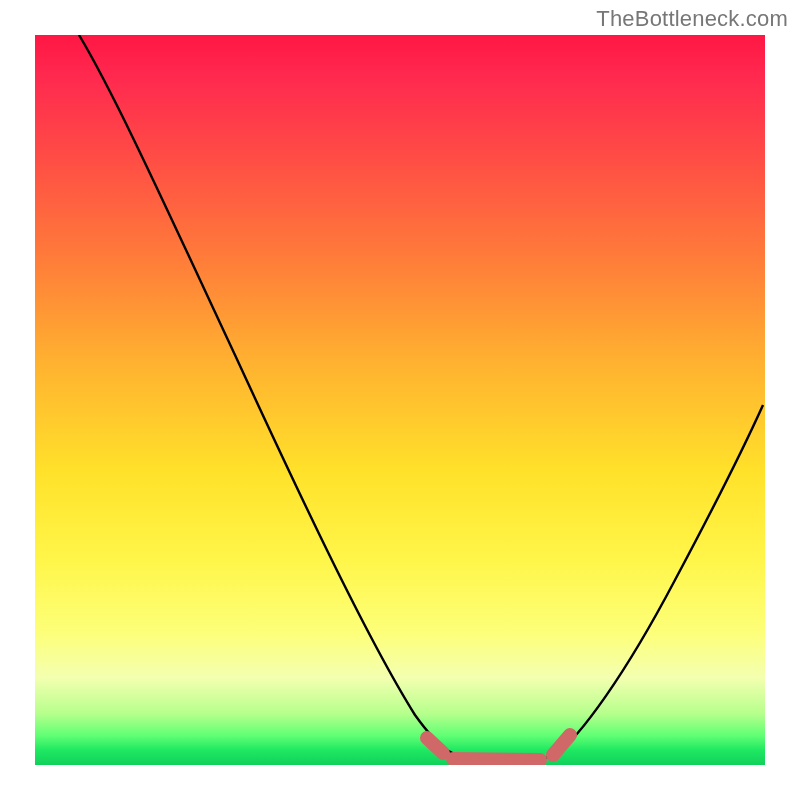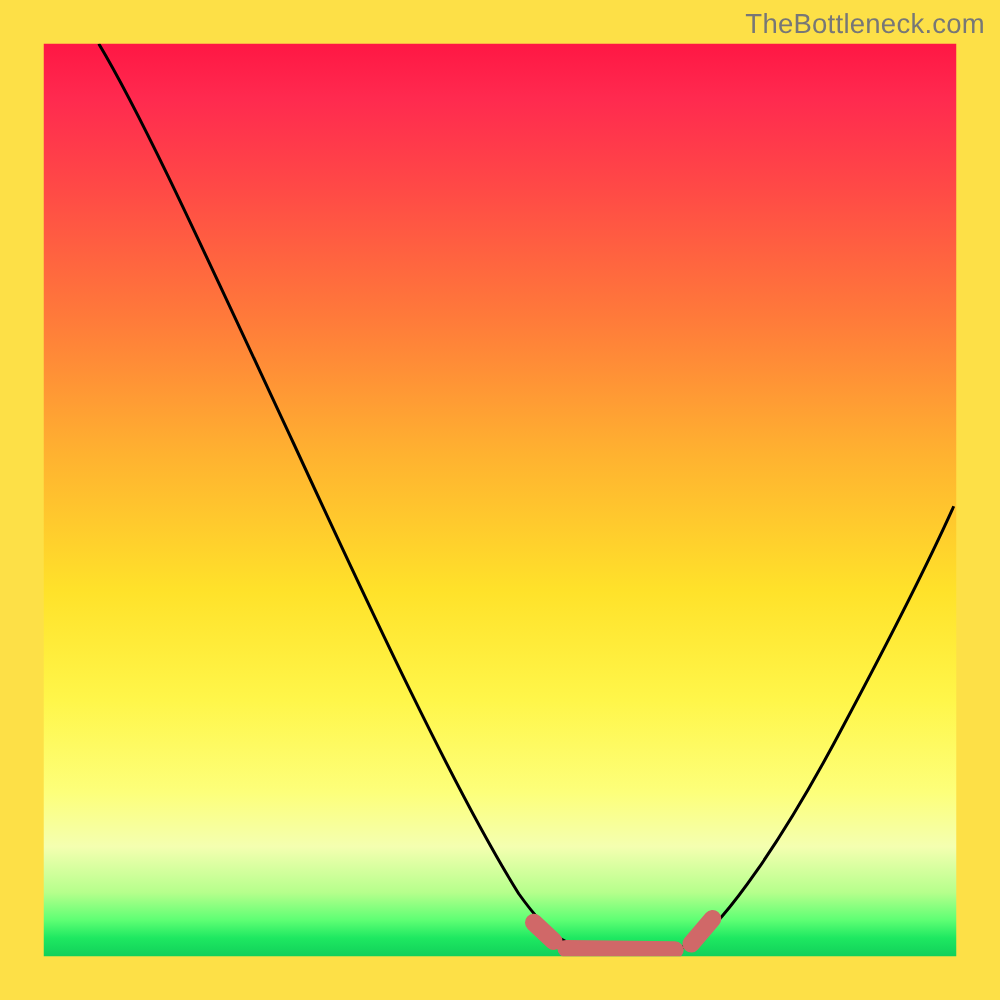--- a/index.html
+++ b/index.html
@@ -8,21 +8,21 @@
     width: 800px;
     height: 800px;
     background: #000;
     overflow: hidden;
     font-family: Arial, Helvetica, sans-serif;
   }
   .frame {
     position: relative;
     width: 800px;
     height: 800px;
-    background: #fde047;
+    background: #ffffff;
   }
   .plot-area {
     position: absolute;
     left: 35px;
     top: 35px;
     width: 730px;
     height: 730px;
     
     background: linear-gradient(
       to bottom,

